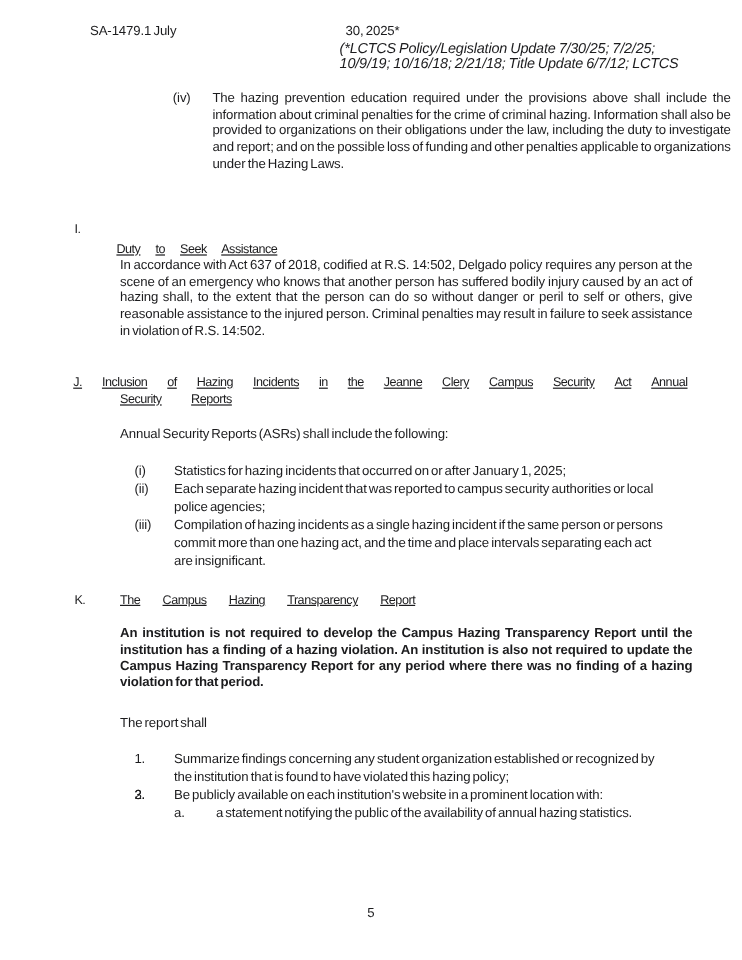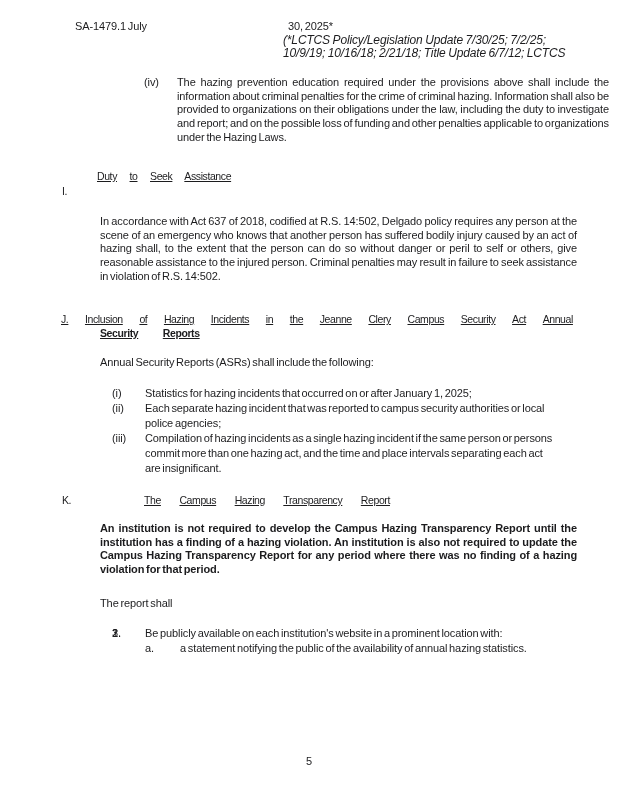--- a/index.html
+++ b/index.html
@@ -21,22 +21,22 @@
   }
   .just { text-align: justify; }
   .heading {
     font-size: 10.5px;
     letter-spacing: -0.4px;
     white-space: nowrap;
   }
   .heading .uw { text-decoration: underline; }
   .flex-justify { display: flex; justify-content: space-between; white-space: normal; }
   .ws-i  { word-spacing: 10px; }
-  .ws-k  { word-spacing: 16px; margin-left: 44px; }
-  .ws-j2 { word-spacing: 22px; font-weight: bold; }
+  .ws-k  { word-spacing: 16px; }
+  .ws-j2 { word-spacing: 22px; }
   .revisions {
     font-style: italic;
     font-size: 12px;
     line-height: 13px;
     letter-spacing: -0.15px;
     word-spacing: -0.6px;
   }
   .list { font-size: 11px; line-height: 15px; letter-spacing: -0.1px; word-spacing: -1.2px; }
   .list-item { position: relative; padding-left: 33px; }
   .list-item > .marker { position: absolute; left: 0; top: 0; }
@@ -58,21 +58,21 @@
   </div>
 
   <div class="abs body-text" style="left:112px; top:76px; width:465px;margin-left:32px;">
     <div style="position:relative; padding-left:33px;" class="just">
       <span style="position:absolute; left:0; top:0;">(iv)</span>
       <span>The hazing prevention education required under the provisions above shall include the information about criminal penalties for the crime of criminal hazing. Information shall also be provided to organizations on their obligations under the law, including the duty to investigate and report; and on the possible loss of funding and other penalties applicable to organizations under the Hazing Laws.</span>
     </div>
   </div>
 
   <div class="abs heading" style="left:62px; top:185px;">I.</div>
-  <div class="abs heading ws-i" style="left:97px; top:170px;"><span class="uw">Duty</span> <span class="uw">to</span> <span class="uw">Seek</span> <span class="uw">Assistance</span></div>
+  <div class="abs heading ws-i" style="left:97px; top:202px;"><span class="uw">Duty</span> <span class="uw">to</span> <span class="uw">Seek</span> <span class="uw">Assistance</span></div>
 
   <div class="abs body-text just" style="left:100px; top:215px; width:477px;">In accordance with Act 637 of 2018, codified at R.S. 14:502, Delgado policy requires any person at the scene of an emergency who knows that another person has suffered bodily injury caused by an act of hazing shall, to the extent that the person can do so without danger or peril to self or others, give reasonable assistance to the injured person. Criminal penalties may result in failure to seek assistance in violation of R.S. 14:502.</div>
 
   <div class="abs heading flex-justify" style="left:61px; top:313px; width:512px;">
       <span class="uw">J.</span> 
       <span class="uw">Inclusion</span> 
       <span class="uw">of</span> 
       <span class="uw">Hazing</span> 
       <span class="uw">Incidents</span> 
       <span class="uw">in</span> 
@@ -106,20 +106,21 @@
   <div class="abs heading" style="left:62px; top:494px;">K.</div>
   <div class="abs heading ws-k" style="left:100px; top:494px;"><span class="uw">The</span> <span class="uw">Campus</span> <span class="uw">Hazing</span> <span class="uw">Transparency</span> <span class="uw">Report</span></div>
 
   <div class="abs body-text just" style="left:100px; top:522px; width:477px;font-weight:bold;">An institution is not required to develop the Campus Hazing Transparency Report until the institution has a finding of a hazing violation. An institution is also not required to update the Campus Hazing Transparency Report for any period where there was no finding of a hazing violation for that period.</div>
 
   <div class="abs body-text" style="left:100px; top:597px;">The report shall</div>
 
   <div class="abs list" style="left:112px; top:626px; width:442px;">
     <div class="list-item">
       <span class="marker">1.</span>
+      <span>Summarize findings concerning any student organization established or recognized by the institution that is found to have violated this hazing policy;</span>
     </div>
     <div class="list-item">
       <span class="marker">2.</span>
     </div>
     <div class="list-item">
       <span class="marker">3.</span>
       <span>Be publicly available on each institution's website in a prominent location with:</span>
     </div>
     <div class="sub-item">
       <span class="marker">a.</span>

